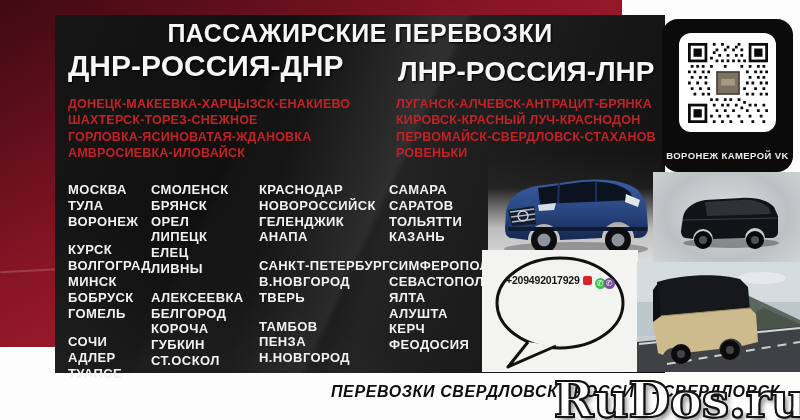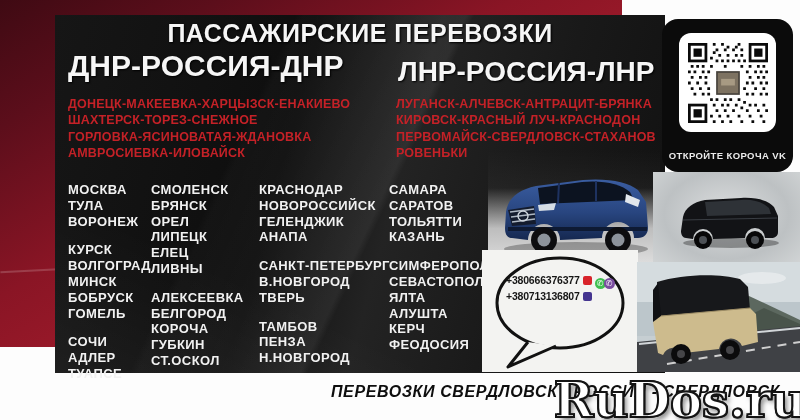--- a/index.html
+++ b/index.html
@@ -188,21 +188,21 @@
         <g fill="#0b0b0b">
           <rect x="2" y="2" width="3" height="3"></rect>
             <rect x="24" y="2" width="3" height="3"></rect>
             <rect x="2" y="24" width="3" height="3"></rect>
           <path d="M9 0h1v1H9z M12 0h1v1h-1z M18 0h1v1h-1z M14 1h1v1h-1z M17 1h1v1h-1z M10 2h1v1h-1z M13 2h1v1h-1z M16 2h1v1h-1z M19 2h1v1h-1z M9 3h1v1h-1z M11 4h1v1h-1z M14 4h1v1h-1z M17 4h1v1h-1z M19 4h1v1h-1z M8 5h1v1h-1z M10 6h1v1h-1z M12 6h1v1h-1z M14 6h1v1h-1z M16 6h1v1h-1z M18 6h1v1h-1z M20 6h1v1h-1z M1 8h1v1h-1z M3 8h1v1h-1z M5 8h1v1h-1z M8 8h1v1h-1z M13 8h1v1h-1z M19 8h1v1h-1z M22 8h1v1h-1z M25 8h1v1h-1z M27 8h1v1h-1z M0 10h1v1h-1z M2 10h1v1h-1z M5 10h1v1h-1z M7 10h1v1h-1z M21 10h1v1h-1z M24 10h1v1h-1z M26 10h1v1h-1z M28 10h1v1h-1z M1 12h1v1h-1z M4 12h1v1h-1z M6 12h1v1h-1z M22 12h1v1h-1z M25 12h1v1h-1z M27 12h1v1h-1z M0 14h1v1h-1z M3 14h1v1h-1z M6 14h1v1h-1z M21 14h1v1h-1z M23 14h1v1h-1z M26 14h1v1h-1z M28 14h1v1h-1z M1 16h1v1h-1z M4 16h1v1h-1z M7 16h1v1h-1z M20 16h1v1h-1z M24 16h1v1h-1z M27 16h1v1h-1z M2 18h1v1h-1z M5 18h1v1h-1z M7 18h1v1h-1z M21 18h1v1h-1z M23 18h1v1h-1z M26 18h1v1h-1z M28 18h1v1h-1z M8 20h1v1h-1z M10 20h1v1h-1z M13 20h1v1h-1z M15 20h1v1h-1z M18 20h1v1h-1z M20 21h1v1h-1z M9 22h1v1h-1z M12 22h1v1h-1z M14 22h1v1h-1z M17 22h1v1h-1z M22 22h1v1h-1z M24 22h1v1h-1z M27 22h1v1h-1z M19 23h1v1h-1z M10 24h1v1h-1z M13 24h1v1h-1z M16 24h1v1h-1z M21 24h1v1h-1z M25 24h1v1h-1z M28 24h1v1h-1z M8 26h1v1h-1z M11 26h1v1h-1z M14 26h1v1h-1z M18 26h1v1h-1z M22 26h1v1h-1z M26 26h1v1h-1z M9 28h1v1h-1z M12 28h1v1h-1z M15 28h1v1h-1z M19 28h1v1h-1z M23 28h1v1h-1z M27 28h1v1h-1z"></path>
         </g>
         <rect x="10.5" y="10.5" width="8" height="8" fill="#7d7261" stroke="#46413a" stroke-width=".6"></rect>
         <rect x="12" y="13" width="5" height="2.4" fill="#a79a83"></rect>
       </svg>
     </div>
-    <div class="qr-caption">ОТКРОЙТЕ КОРОЧА VK</div>
+    <div class="qr-caption">ВОРОНЕЖ КАМЕРОЙ VK</div>
   </div>
 
   <div class="photo blue-van">
     <svg width="172" height="112" viewBox="0 0 172 112">
       <defs>
         <linearGradient id="bvb" x1="0" y1="0" x2="0" y2="1">
           <stop offset="0" stop-color="#3a5da1"></stop>
             <stop offset=".55" stop-color="#28457f"></stop>
             <stop offset="1" stop-color="#152850"></stop>
         </linearGradient>
@@ -237,22 +237,21 @@
         <circle cx="102" cy="68" r="4" fill="#4c5055"></circle>
     </svg>
   </div>
 
   <div class="bubble-box">
     <svg width="156" height="122" viewBox="0 0 156 122">
       <ellipse cx="78" cy="53" rx="63" ry="45" fill="#f3f3f1" stroke="#111" stroke-width="3"></ellipse>
       <path d="M46,92 L26,117 L74,96" fill="#f3f3f1" stroke="#111" stroke-width="3" stroke-linejoin="round"></path>
     </svg>
     <div class="phone-list">
-        <div class="phone-row"><span class="phone-number">+380666376377</span><span class="pic ic-mts"></span><span class="pic ic-whatsapp"></span><span class="pic ic-viber"></span></div>
-        <div class="phone-row"><span class="phone-number">+380713136807</span><span class="pic ic-phoenix"></span></div>
+        <div class="phone-row"><span class="phone-number">+209492017929</span><span class="pic ic-mts"></span><span class="pic ic-whatsapp"></span><span class="pic ic-viber"></span></div>
       </div>
   </div>
 
   <div class="photo bus">
     <svg width="163" height="110" viewBox="0 0 163 110">
       <rect x="0" y="0" width="163" height="74" fill="#d5dcdf"></rect>
       <rect x="0" y="40" width="163" height="34" fill="#bcc6cb"></rect>
       <ellipse cx="125" cy="16" rx="24" ry="6" fill="#e8ecee" opacity=".8"></ellipse>
       <path d="M70,60 L112,34 L163,58 L163,74 L70,74 Z" fill="#5c685f"></path>
       <path d="M95,62 L127,46 L163,62 L163,74 L95,74 Z" fill="#49544b"></path>

